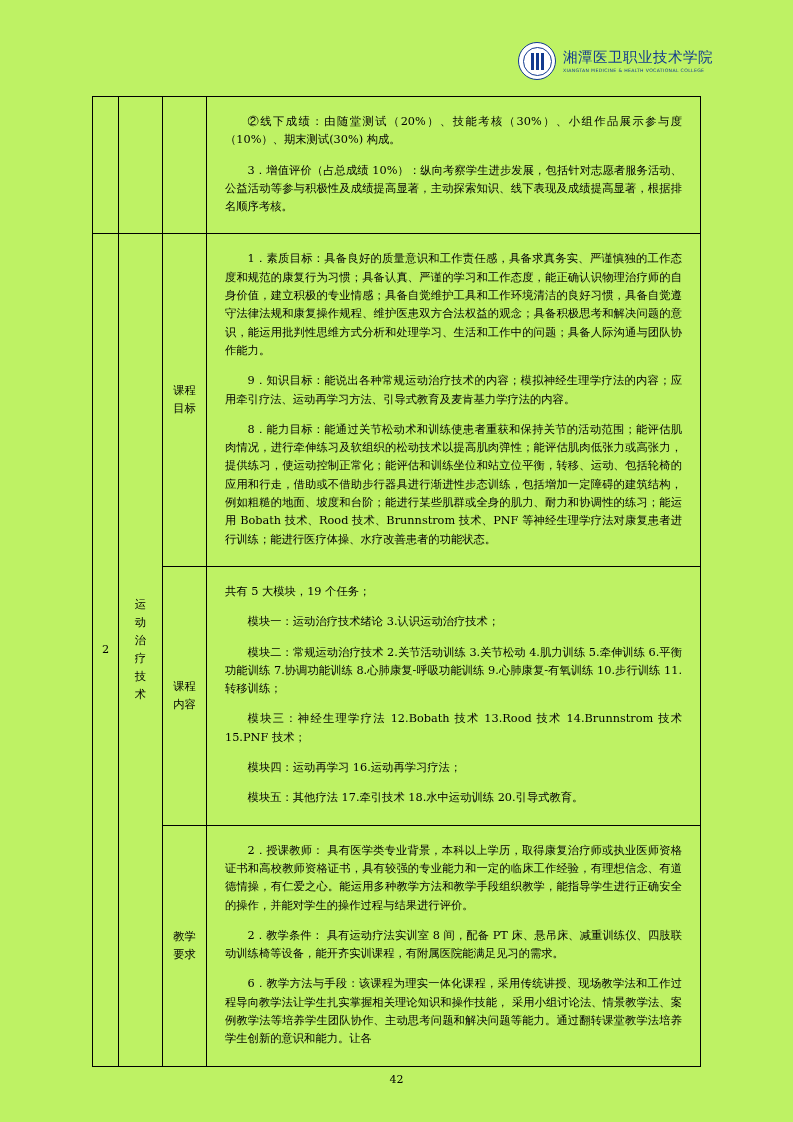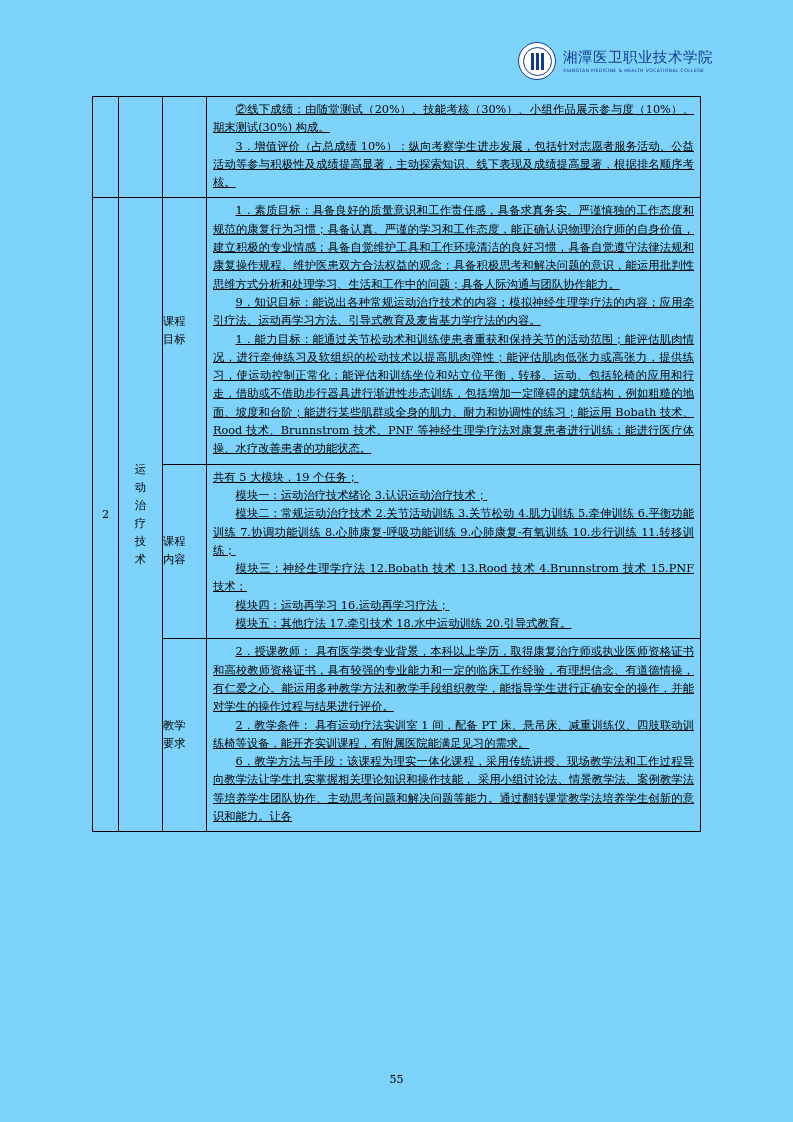--- a/index.html
+++ b/index.html
@@ -7,21 +7,21 @@
     padding: 0;
     background: #ffffff;
   }
   body {
     font-family: "DejaVu Sans", "Liberation Sans", sans-serif;
   }
   .page {
     position: relative;
     width: 793px;
     height: 1122px;
-    background: #7dd3fc;
+    background: #bef264;
     box-sizing: border-box;
     overflow: hidden;
   }
   
   .logo-wrap {
     position: absolute;
     top: 42px;
     right: 80px;
     display: flex;
     align-items: center;
@@ -88,34 +88,33 @@
   table.doc td {
     border: 1px solid #000000;
     vertical-align: middle;
     padding: 0;
   }
   .cell-pad {
     padding: 4px 6px 5px 6px;
   }
   .num-col { width: 26px; text-align: center; }
   .name-col { width: 44px; text-align: center; }
-  .label-col { width: 44px; }
+  .label-col { width: 44px; text-align: center; }
   .body-col { width: auto; }
 
   .zh {
     font-family: "DejaVu Serif", "Liberation Serif", serif;
     font-size: 11.3px;
     line-height: 1.62;
     color: #000000;
     text-align: justify;
     text-justify: inter-ideograph;
   }
   .zh p {
-    margin: 0;
-    text-decoration: underline;
+    margin: 12px;
   }
   .ind2 { text-indent: 2em; }
   .vlabel {
     font-family: "DejaVu Serif", "Liberation Serif", serif;
     font-size: 11.3px;
     line-height: 1.6;
     color: #000;
   }
   .vlabel span { display: block; }
   .page-number {
@@ -180,56 +179,56 @@
         <td class="label-col">
           <div class="vlabel">
             <span>课程</span>
               <span>目标</span>
           </div>
         </td>
         <td>
           <div class="cell-pad zh">
             <p class="ind2">1．素质目标：具备良好的质量意识和工作责任感，具备求真务实、严谨慎独的工作态度和规范的康复行为习惯；具备认真、严谨的学习和工作态度，能正确认识物理治疗师的自身价值，建立积极的专业情感；具备自觉维护工具和工作环境清洁的良好习惯，具备自觉遵守法律法规和康复操作规程、维护医患双方合法权益的观念；具备积极思考和解决问题的意识，能运用批判性思维方式分析和处理学习、生活和工作中的问题；具备人际沟通与团队协作能力。</p>
             <p class="ind2">9．知识目标：能说出各种常规运动治疗技术的内容；模拟神经生理学疗法的内容；应用牵引疗法、运动再学习方法、引导式教育及麦肯基力学疗法的内容。</p>
-            <p class="ind2">1．能力目标：能通过关节松动术和训练使患者重获和保持关节的活动范围；能评估肌肉情况，进行牵伸练习及软组织的松动技术以提高肌肉弹性；能评估肌肉低张力或高张力，提供练习，使运动控制正常化；能评估和训练坐位和站立位平衡，转移、运动、包括轮椅的应用和行走，借助或不借助步行器具进行渐进性步态训练，包括增加一定障碍的建筑结构，例如粗糙的地面、坡度和台阶；能进行某些肌群或全身的肌力、耐力和协调性的练习；能运用 Bobath 技术、Rood 技术、Brunnstrom 技术、PNF 等神经生理学疗法对康复患者进行训练；能进行医疗体操、水疗改善患者的功能状态。</p>
+            <p class="ind2">8．能力目标：能通过关节松动术和训练使患者重获和保持关节的活动范围；能评估肌肉情况，进行牵伸练习及软组织的松动技术以提高肌肉弹性；能评估肌肉低张力或高张力，提供练习，使运动控制正常化；能评估和训练坐位和站立位平衡，转移、运动、包括轮椅的应用和行走，借助或不借助步行器具进行渐进性步态训练，包括增加一定障碍的建筑结构，例如粗糙的地面、坡度和台阶；能进行某些肌群或全身的肌力、耐力和协调性的练习；能运用 Bobath 技术、Rood 技术、Brunnstrom 技术、PNF 等神经生理学疗法对康复患者进行训练；能进行医疗体操、水疗改善患者的功能状态。</p>
           </div>
         </td>
       </tr>
 
       <tr>
         <td class="label-col">
           <div class="vlabel">
             <span>课程</span>
               <span>内容</span>
           </div>
         </td>
         <td>
           <div class="cell-pad zh">
             <p>共有 5 大模块，19 个任务；</p>
             <p class="ind2">模块一：运动治疗技术绪论 3.认识运动治疗技术；</p>
             <p class="ind2">模块二：常规运动治疗技术 2.关节活动训练 3.关节松动 4.肌力训练 5.牵伸训练 6.平衡功能训练 7.协调功能训练 8.心肺康复-呼吸功能训练 9.心肺康复-有氧训练 10.步行训练 11.转移训练；</p>
-            <p class="ind2">模块三：神经生理学疗法 12.Bobath 技术 13.Rood 技术 4.Brunnstrom 技术 15.PNF 技术；</p>
+            <p class="ind2">模块三：神经生理学疗法 12.Bobath 技术 13.Rood 技术 14.Brunnstrom 技术 15.PNF 技术；</p>
             <p class="ind2">模块四：运动再学习 16.运动再学习疗法；</p>
             <p class="ind2">模块五：其他疗法 17.牵引技术 18.水中运动训练 20.引导式教育。</p>
           </div>
         </td>
       </tr>
 
       <tr>
         <td class="label-col">
           <div class="vlabel">
             <span>教学</span>
               <span>要求</span>
           </div>
         </td>
         <td>
           <div class="cell-pad zh">
             <p class="ind2">2．授课教师：  具有医学类专业背景，本科以上学历，取得康复治疗师或执业医师资格证书和高校教师资格证书，具有较强的专业能力和一定的临床工作经验，有理想信念、有道德情操，有仁爱之心。能运用多种教学方法和教学手段组织教学，能指导学生进行正确安全的操作，并能对学生的操作过程与结果进行评价。</p>
-            <p class="ind2">2．教学条件：  具有运动疗法实训室 1 间，配备 PT 床、悬吊床、减重训练仪、四肢联动训练椅等设备，能开齐实训课程，有附属医院能满足见习的需求。</p>
+            <p class="ind2">2．教学条件：  具有运动疗法实训室 8 间，配备 PT 床、悬吊床、减重训练仪、四肢联动训练椅等设备，能开齐实训课程，有附属医院能满足见习的需求。</p>
             <p class="ind2">6．教学方法与手段：该课程为理实一体化课程，采用传统讲授、现场教学法和工作过程导向教学法让学生扎实掌握相关理论知识和操作技能，  采用小组讨论法、情景教学法、案例教学法等培养学生团队协作、主动思考问题和解决问题等能力。通过翻转课堂教学法培养学生创新的意识和能力。让各</p>
           </div>
         </td>
       </tr>
     </tbody>
   </table>
 
-  <div class="page-number">55</div>
+  <div class="page-number">42</div>
 </div>
 
 </body></html>

